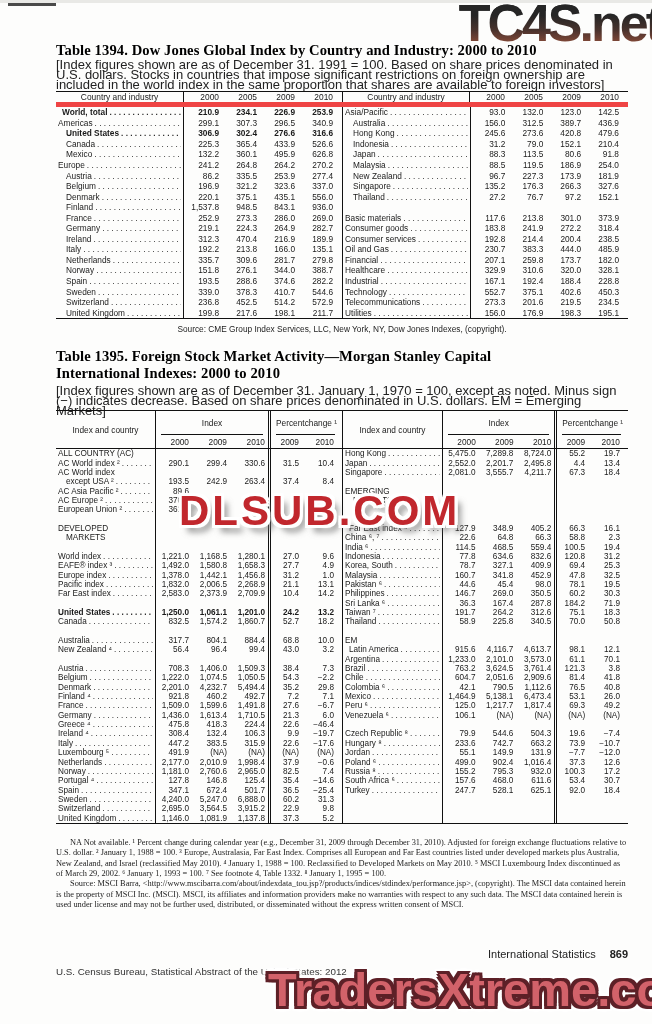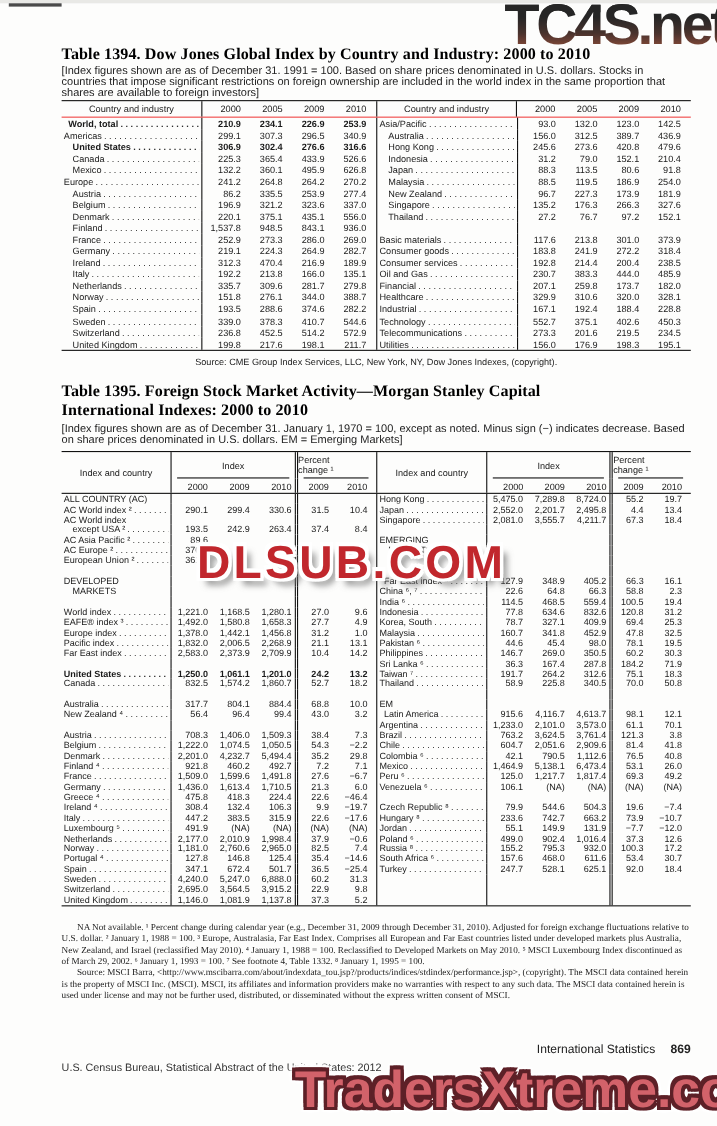--- a/index.html
+++ b/index.html
@@ -12,40 +12,40 @@
   .top-strip{position:absolute;top:0;left:0;right:0;height:3px;background:#e9e9e6;}
   .top-dash{position:absolute;top:3px;left:8px;width:48px;height:3px;background:#4a4a4a;}
 
   .abs{position:absolute;}
   .content-w{left:56px;width:572px;}
 
   .tbl-title{
     font-family:"Liberation Serif", serif; font-weight:bold;
     font-size:14.6px; line-height:17px; letter-spacing:.1px; color:#000;
   }
-  .tbl-note{ font-size:10px; line-height:9.9px; color:#222; }
+  .tbl-note{ font-size:13px; line-height:9.9px; color:#222; }
 
   
   .dj-table{ border-top:1px solid #111; border-bottom:1px solid #111; display:flex; flex-direction:column; }
   .halves{ display:flex; flex:1; }
   .half{ width:286px; display:flex; flex-direction:column; }
   .half.r{ border-left:1px solid #111; }
   .trow{ display:flex; align-items:center; }
   .trow.fill{ flex:1; height:auto; }
   .trow.bold{ font-weight:bold; }
   .tlabel{ display:flex; align-items:center; overflow:hidden; height:100%; border-right:1px solid #111; padding-left:2px; white-space:nowrap; }
   .tlabel.i1{ padding-left:6px; }
   .tlabel.i2{ padding-left:10px; }
   .leader{ flex:1; overflow:hidden; white-space:nowrap; margin:0 2px; color:#2a2a2a; }
   .leader::before{ content:". . . . . . . . . . . . . . . . . . . . . . . . . . . ."; }
   .tnum{ text-align:right; height:100%; display:flex; align-items:center; justify-content:flex-end; white-space:nowrap; }
 
   
   .t94{ top:91px; }
-  .t94 .thead{ display:flex; border-bottom:1px solid #ef4444; height:15px; font-size:8.4px; }
+  .t94 .thead{ display:flex; border-bottom:5px solid #ef4444; height:15px; font-size:8.4px; }
   .h94{ width:286px; display:flex; align-items:center; height:100%; }
   .h94.r{ border-left:1px solid #111; }
   .h94 .hlab{ width:128px; height:100%; border-right:1px solid #111; display:flex; align-items:center; justify-content:center; }
   .h94 .hy{ text-align:right; display:flex; justify-content:flex-end; align-items:center; height:100%; }
   .t94 .trow{ height:10.55px; font-size:8.3px; }
   .t94 .tlabel{ width:128px; }
   .t94 .c0,.t94 .c1,.t94 .c2{ width:38px; padding-right:3px; }
   .t94 .c3{ width:44px; padding-right:9px; }
   .src-line{ font-size:8.3px; color:#222; }
 
@@ -53,21 +53,21 @@
   .t95{ top:410px; }
   .t95 .thead{ display:flex; border-bottom:1px solid #111; height:38px; font-size:8.3px; }
   .h95{ width:286px; position:relative; }
   .h95.r{ border-left:1px solid #111; }
   .h95 .hlab{ position:absolute; left:0; top:0; bottom:0; width:100px; border-right:1px solid #111;
               display:flex; align-items:center; justify-content:center; text-align:center; }
   .h95 .hgrow{ margin-left:100px; height:100%; display:flex; flex-direction:column; }
   .hg-top{ flex:1; display:flex; }
   .hg-idx{ width:112px; position:relative; display:flex; align-items:center; justify-content:center; }
   .hg-idx::after{ content:""; position:absolute; bottom:0; left:5px; right:5px; border-bottom:1px solid #111; }
-  .hg-pct{ width:74px; border-left:3px double #111; position:relative; display:flex; flex-direction:column; justify-content:center; line-height:8.6px; }
+  .hg-pct{ width:74px; border-left:3px double #111; position:relative; display:flex; align-items:center; justify-content:center; line-height:8.6px; }
   .hg-pct::after{ content:""; position:absolute; bottom:0; left:5px; right:7px; border-bottom:1px solid #111; }
   .hg-year{ height:13px; display:flex; align-items:center; }
   .hg-year .hy{ display:flex; justify-content:flex-end; align-items:center; height:100%; text-align:right; }
   .t95 .trow{ height:9.35px; font-size:8.2px; }
   .t95 .tlabel{ width:100px; }
   .t95 .c0{ width:36px; padding-right:3px; }
   .t95 .c1,.t95 .c2{ width:38px; padding-right:3px; }
   .t95 .c3{ width:34px; padding-right:3px; border-left:3px double #111; }
   .t95 .c4{ width:40px; padding-right:8px; }
 

